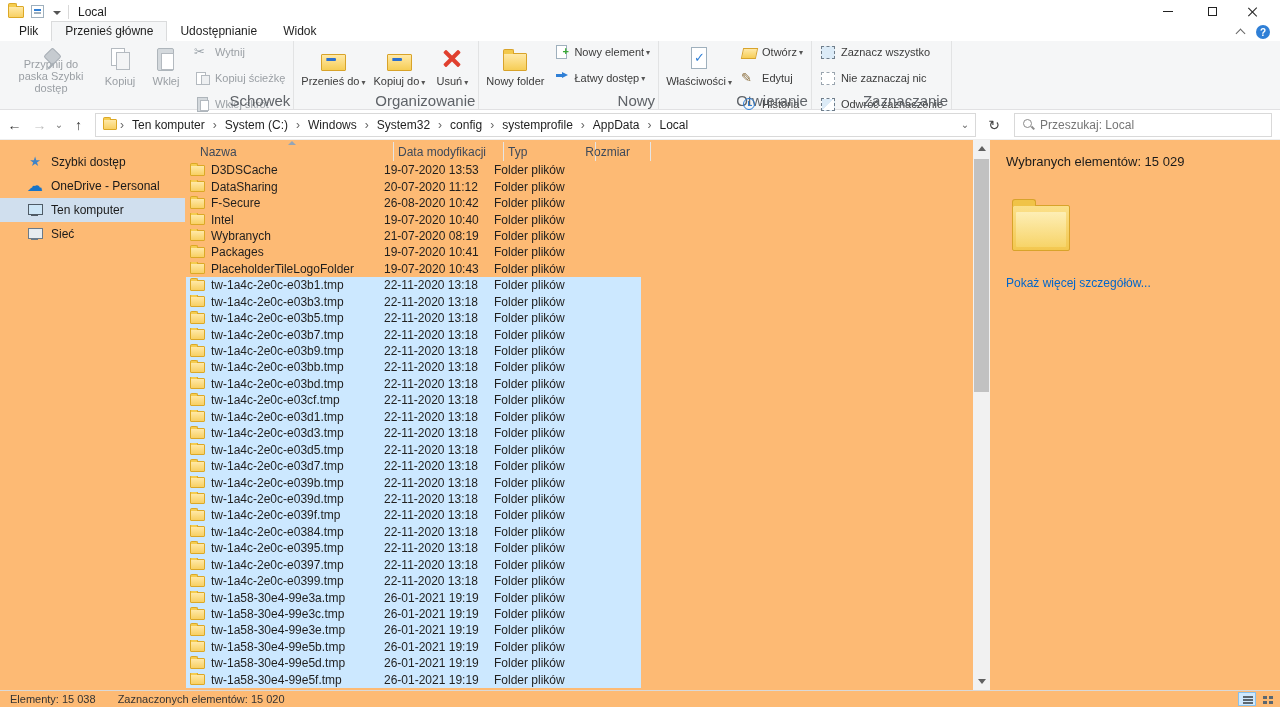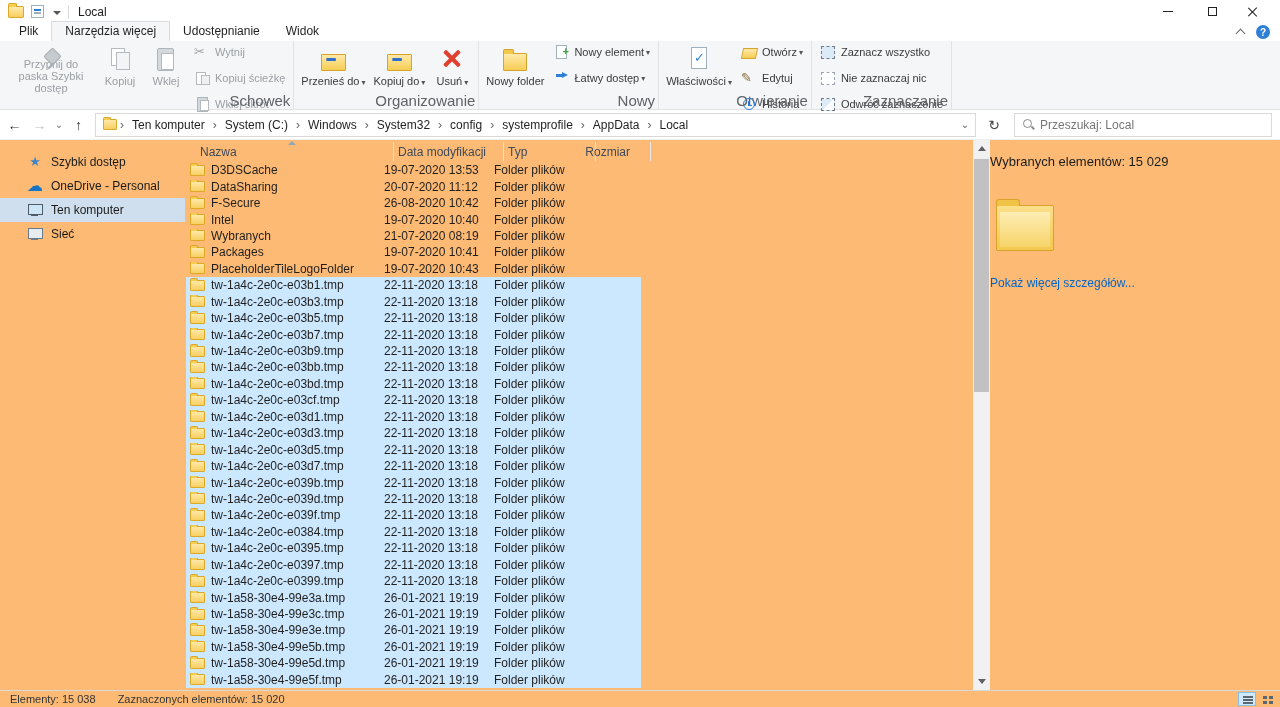--- a/index.html
+++ b/index.html
@@ -137,21 +137,21 @@
 .fold::before{content:"";position:absolute;left:-1px;top:-3px;width:6px;height:2px;background:#f5cd50;border:1px solid #dca826;border-bottom:none;border-radius:2px 2px 0 0;}
 
 #vscroll{position:absolute;right:0;top:0;bottom:0;width:17px;background:#f1f1f1;}
 .sarrow{position:absolute;left:0;width:17px;height:17px;display:flex;align-items:center;justify-content:center;}
 .sarrow.up{top:0;}
 .sarrow.down{bottom:0;}
 .tri-up{width:0;height:0;border-left:4px solid transparent;border-right:4px solid transparent;border-bottom:5px solid #606060;}
 .tri-down{width:0;height:0;border-left:4px solid transparent;border-right:4px solid transparent;border-top:5px solid #606060;}
 .sthumb{position:absolute;left:1px;top:19px;width:15px;height:233px;background:#c1c1c1;}
 
-#detailspane{flex:1;padding:10px 0;overflow:hidden;}
+#detailspane{flex:1;padding:10px 16px;overflow:hidden;}
 .dheading{font-size:13px;color:#1b1b1b;margin-top:4px;}
 .bigfoldwrap{margin-top:36px;margin-left:6px;}
 .bigfold{width:58px;height:46px;position:relative;background:linear-gradient(180deg,#fbe08a,#f3c74f);border:1px solid #d8a32a;border-radius:2px;}
 .bigfold::before{content:"";position:absolute;left:-1px;top:-7px;width:22px;height:6px;background:#f0c347;border:1px solid #d8a32a;border-bottom:none;border-radius:3px 3px 0 0;}
 .bigfold::after{content:"";position:absolute;left:3px;top:6px;right:3px;bottom:3px;background:linear-gradient(180deg,#fdeeb5,#f7d469);border-radius:1px;}
 .dlink{font-size:12px;color:#0066cc;margin-top:22px;cursor:pointer;}
 
 
 #statusbar{height:17px;flex:0 0 17px;border-top:1px solid #d9d9d9;display:flex;align-items:center;font-size:11px;color:#333;padding:0 4px 0 10px;}
 .stext{margin-right:22px;}
@@ -184,21 +184,21 @@
       <div class="wbtn">
           <span class="wx1"></span>
           <span class="wx2"></span>
         </div>
     </div>
   </div>
 
   <div id="tabrow">
     <div class="tabs">
         <span class="rtab">Plik</span>
-        <span class="rtab active">Narzędzia więcej</span>
+        <span class="rtab active">Przenieś główne</span>
         <span class="rtab">Udostępnianie</span>
         <span class="rtab">Widok</span>
       </div>
     <div class="tabright">
       <span class="collapse"></span>
       <span class="help">?</span>
     </div>
   </div>
 
   <div id="ribbon">

